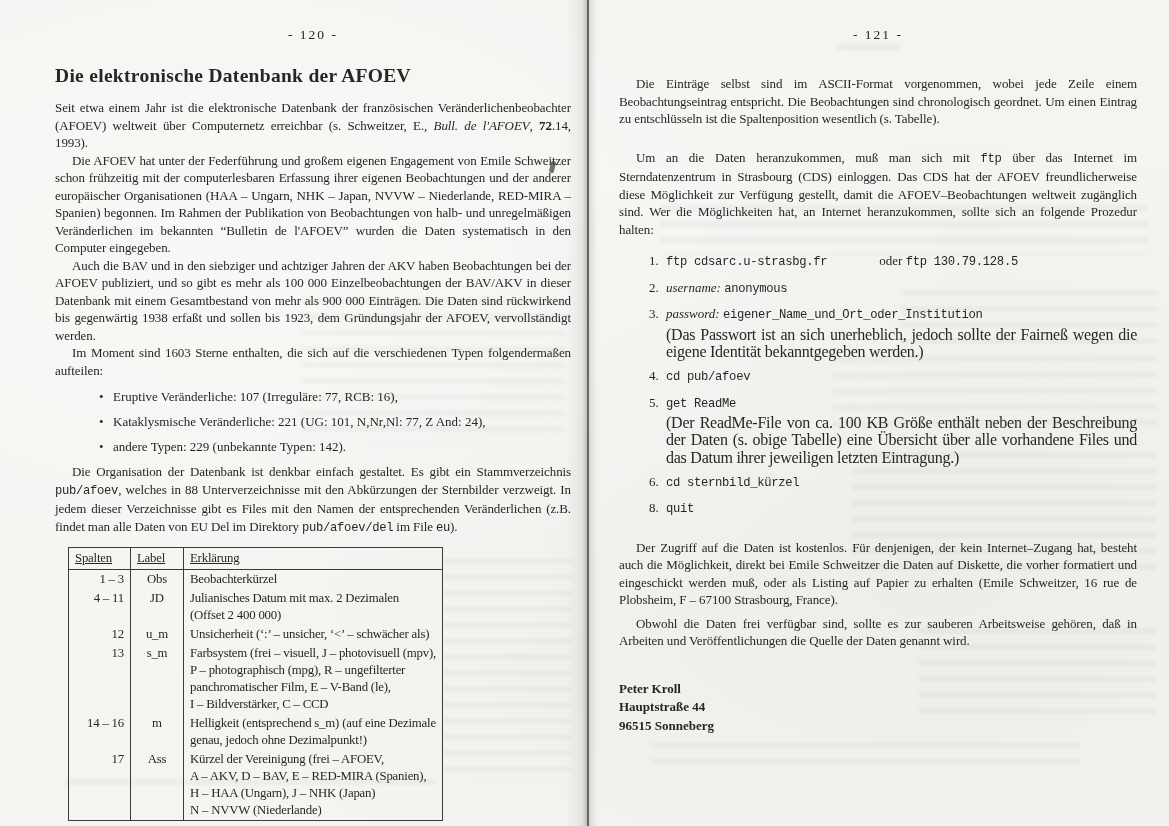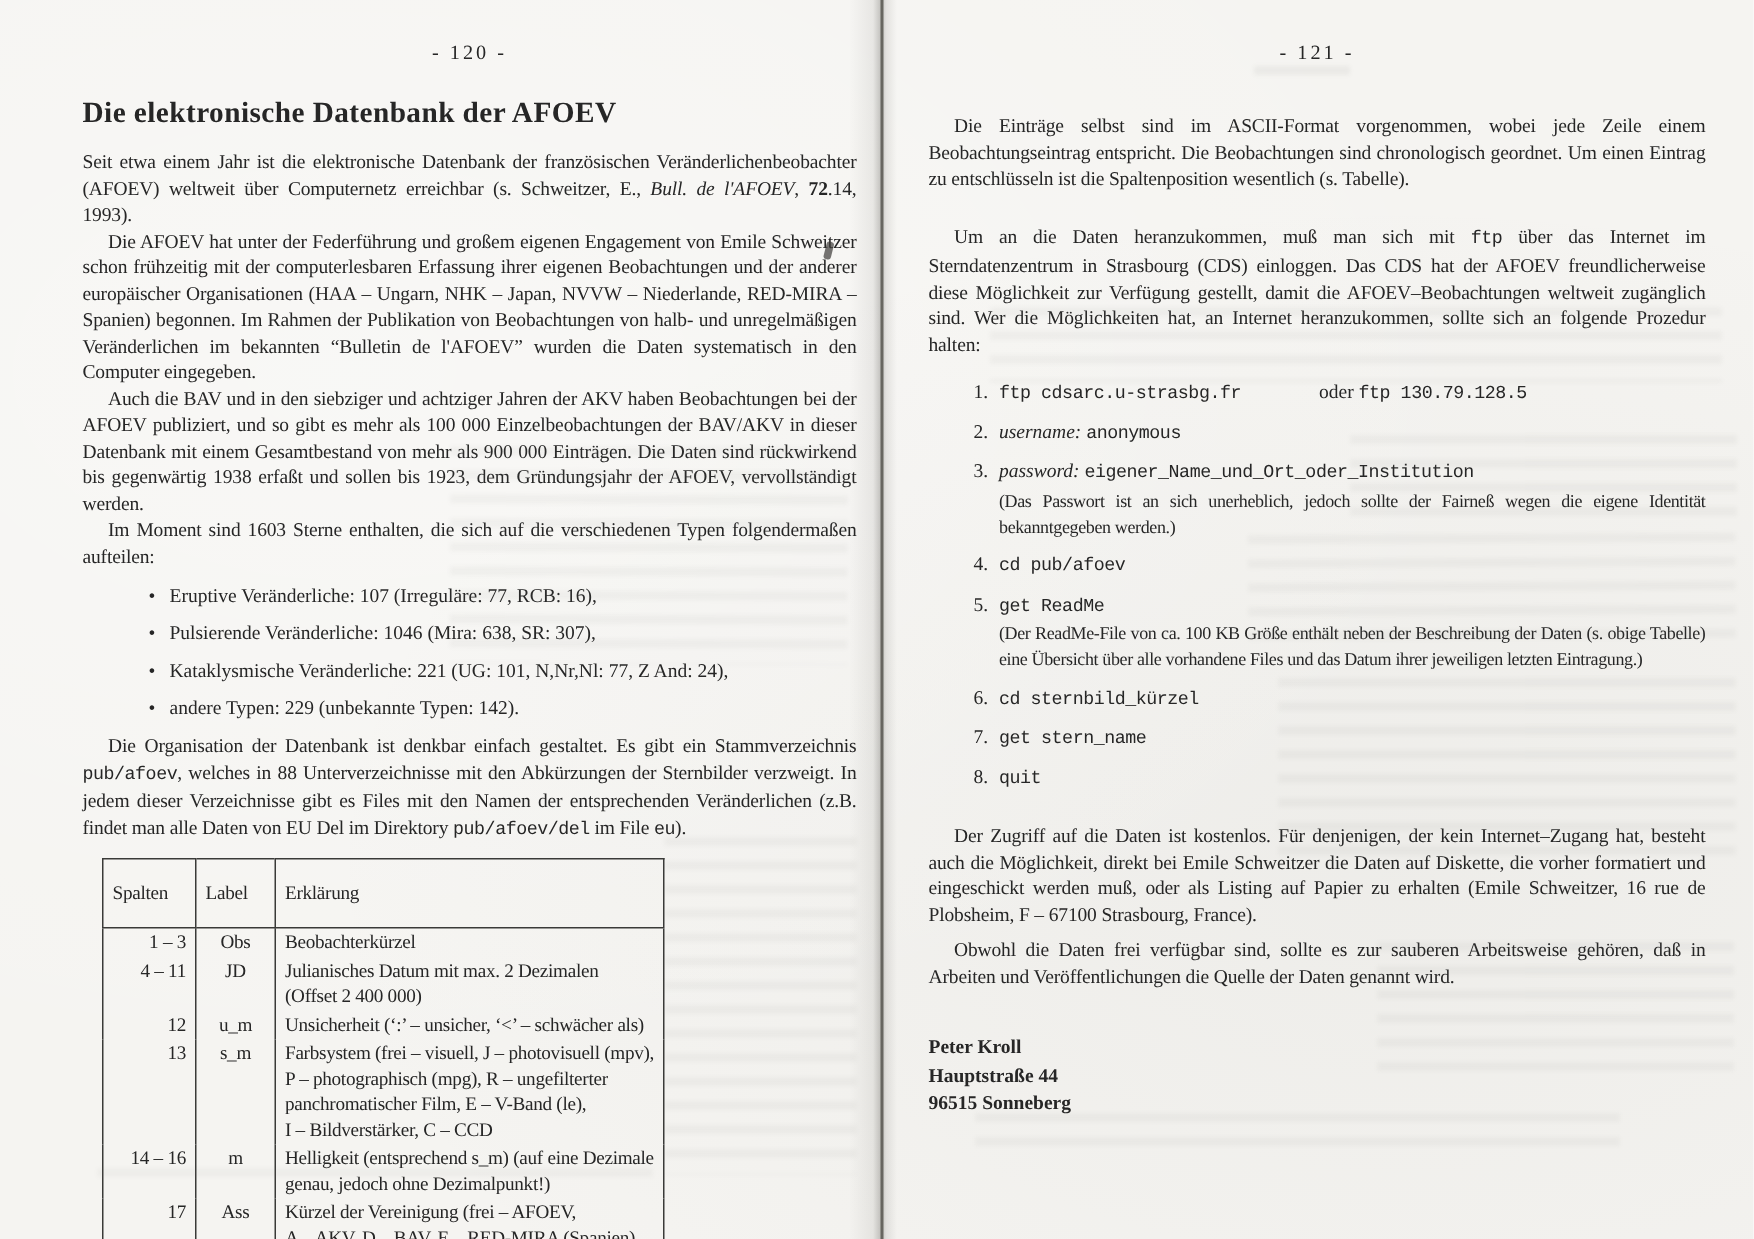--- a/index.html
+++ b/index.html
@@ -25,31 +25,31 @@
   .s-tt{font-family:"Liberation Mono","DejaVu Sans Mono",monospace;font-size:12.2px;letter-spacing:-0.3px;}
   .s-it{font-style:italic;}
   .s-b{font-weight:bold;}
   .s-gap{display:inline-block;width:52px;}
   
   .bl{margin:9px 0 5px 44px;}
   .bullet{margin-bottom:7.5px;font-size:13px;line-height:17.5px;}
   .dot{display:inline-block;width:14px;}
   
   table.spec{border-collapse:collapse;margin:10px 0 0 13px;border:1.3px solid #3a3a38;font-size:12.8px;line-height:17px;letter-spacing:-0.2px;}
-  table.spec th{font-weight:normal;text-align:left;border-bottom:1.3px solid #3a3a38;padding:14px 6px;}
+  table.spec th{font-weight:normal;text-align:left;border-bottom:1.3px solid #3a3a38;padding:2px 6px;text-decoration:underline;}
   table.spec td{padding:1px 6px;vertical-align:top;}
   td.c1,th.c1{min-width:49px;text-align:right;border-right:1.1px solid #3a3a38;}
   th.c1{text-align:left;}
   td.c2,th.c2{min-width:40px;text-align:center;border-right:1.1px solid #3a3a38;}
   td.c3,th.c3{padding-left:8px;white-space:pre;}
   
   .steps{margin-top:14px;}
   .step{margin-bottom:7px;font-size:13px;line-height:17.5px;}
   .step .num{display:inline-block;width:17px;margin-left:30px;}
-  .note{margin:1px 0 2px 47px;text-align:justify;font-size:12px;line-height:17.3px;letter-spacing:-0.25px;}
+  .note{margin:1px 0 2px 47px;text-align:justify;font-size:16px;line-height:17.3px;letter-spacing:-0.25px;}
   .sig{margin-top:30px;font-size:13px;line-height:18.5px;font-weight:bold;}
   
   .gutter{position:absolute;left:566px;top:0;width:40px;height:826px;pointer-events:none;
     background:linear-gradient(90deg, rgba(60,58,52,0) 0%, rgba(60,58,52,.08) 40%, rgba(60,58,52,.28) 53%, rgba(60,58,52,.10) 62%, rgba(60,58,52,0) 80%);}
   .gutter-line{position:absolute;left:587px;top:0;width:2px;height:826px;background:#47453f;opacity:.75;pointer-events:none;}
   .speck{position:absolute;left:550px;top:161px;width:5px;height:12px;background:#3c3b37;opacity:.7;transform:rotate(14deg);border-radius:2px;pointer-events:none;}
   .ghost{position:absolute;pointer-events:none;opacity:.32;filter:blur(1.4px);
     background:repeating-linear-gradient(180deg, rgba(125,125,120,.35) 0px, rgba(125,125,120,.35) 6px, rgba(0,0,0,0) 6px, rgba(0,0,0,0) 16px);}
   .ghost.soft{opacity:.18;}
 </style>
@@ -61,21 +61,20 @@
   <div class="page page-left">
     <div class="col col-left">
       <div class="pnum">- 120 -</div>
       <h1 class="doc-title" style="margin-bottom:12px;">Die elektronische Datenbank der AFOEV</h1>
       <p class="body"><span>Seit etwa einem Jahr ist die elektronische Datenbank der französischen Veränderlichenbeobachter (AFOEV) weltweit über Computernetz erreichbar (s. Schweitzer, E., </span><span class="s-it">Bull. de l'AFOEV</span><span>, </span><span class="s-b">72</span><span>.14, 1993).</span></p>
       <p class="body ind">Die AFOEV hat unter der Federführung und großem eigenen Engagement von Emile Schweitzer schon frühzeitig mit der computerlesbaren Erfassung ihrer eigenen Beobachtungen und der anderer europäischer Organisationen (HAA – Ungarn, NHK – Japan, NVVW – Niederlande, RED-MIRA – Spanien) begonnen. Im Rahmen der Publikation von Beobachtungen von halb- und unregelmäßigen Veränderlichen im bekannten “Bulletin de l'AFOEV” wurden die Daten systematisch in den Computer eingegeben.</p>
       <p class="body ind">Auch die BAV und in den siebziger und achtziger Jahren der AKV haben Beobachtungen bei der AFOEV publiziert, und so gibt es mehr als 100 000 Einzelbeobachtungen der BAV/AKV in dieser Datenbank mit einem Gesamtbestand von mehr als 900 000 Einträgen. Die Daten sind rückwirkend bis gegenwärtig 1938 erfaßt und sollen bis 1923, dem Gründungsjahr der AFOEV, vervollständigt werden.</p>
       <p class="body ind">Im Moment sind 1603 Sterne enthalten, die sich auf die verschiedenen Typen folgendermaßen aufteilen:</p>
       <div class="bl">
         <div class="bullet"><span class="dot">•</span><span>Eruptive Veränderliche: 107 (Irreguläre: 77, RCB: 16),</span></div>
-        <div class="bullet"><span class="dot">•</span><span>Pulsierende Veränderliche: 1046 (Mira: 638, SR: 307),</span></div>
         <div class="bullet"><span class="dot">•</span><span>Kataklysmische Veränderliche: 221 (UG: 101, N,Nr,Nl: 77, Z And: 24),</span></div>
         <div class="bullet"><span class="dot">•</span><span>andere Typen: 229 (unbekannte Typen: 142).</span></div>
       </div>
       <p class="body ind"><span>Die Organisation der Datenbank ist denkbar einfach gestaltet. Es gibt ein Stammverzeichnis </span><span class="s-tt">pub/afoev</span><span>, welches in 88 Unterverzeichnisse mit den Abkürzungen der Sternbilder verzweigt. In jedem dieser Verzeichnisse gibt es Files mit den Namen der entsprechenden Veränderlichen (z.B. findet man alle Daten von EU Del im Direktory </span><span class="s-tt">pub/afoev/del</span><span> im File </span><span class="s-tt">eu</span><span>).</span></p>
 
       <table class="spec">
         <tbody>
             <tr>
           <th class="c1">Spalten</th>
           <th class="c2">Label</th>
@@ -145,23 +144,20 @@
           <span class="num">4.</span><span><span class="s-tt">cd pub/afoev</span></span>
         </div>
         <div class="step">
           <span class="num">5.</span><span><span class="s-tt">get ReadMe</span></span>
           <div class="note">(Der ReadMe-File von ca. 100 KB Größe enthält neben der Beschreibung der Daten (s. obige Tabelle) eine Übersicht über alle vorhandene Files und das Datum ihrer jeweiligen letzten Eintragung.)</div>
         </div>
         <div class="step">
           <span class="num">6.</span><span><span class="s-tt">cd sternbild_kürzel</span></span>
         </div>
         <div class="step">
-          <span class="num">7.</span><span><span class="s-tt">get stern_name</span></span>
-        </div>
-        <div class="step">
           <span class="num">8.</span><span><span class="s-tt">quit</span></span>
         </div>
       </div>
 
       <p class="body ind" style="margin-top:20px;">Der Zugriff auf die Daten ist kostenlos. Für denjenigen, der kein Internet–Zugang hat, besteht auch die Möglichkeit, direkt bei Emile Schweitzer die Daten auf Diskette, die vorher formatiert und eingeschickt werden muß, oder als Listing auf Papier zu erhalten (Emile Schweitzer, 16 rue de Plobsheim, F – 67100 Strasbourg, France).</p>
       <p class="body ind" style="margin-top:6px;">Obwohl die Daten frei verfügbar sind, sollte es zur sauberen Arbeitsweise gehören, daß in Arbeiten und Veröffentlichungen die Quelle der Daten genannt wird.</p>
 
       <div class="sig">
         <div>Peter Kroll</div>
         <div>Hauptstraße 44</div>

